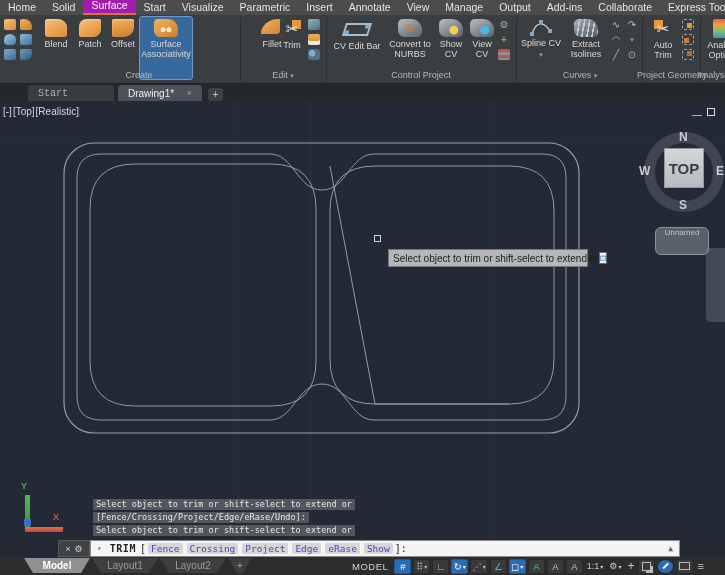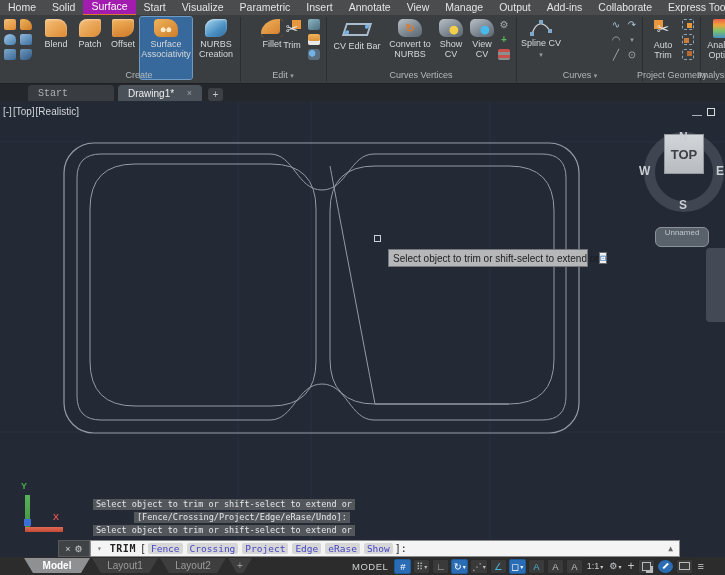--- a/index.html
+++ b/index.html
@@ -1,21 +1,21 @@
 <!DOCTYPE html>
 <html><head>
 <meta charset="utf-8">
 <style>
   * { margin:0; padding:0; box-sizing:border-box; }
   html,body { width:725px; height:575px; }
   body { font-family:"Liberation Sans", sans-serif; background:#2d2d2d; position:relative; overflow:hidden; width:725px; height:575px; }
   .ab { position:absolute; }
 
   
-  #tabbar { left:0; top:0; width:725px; height:15px; background:#4a4c4e; display:flex; align-items:center; }
+  #tabbar { left:0; top:0; width:725px; height:15px; background:#4a4c4e; display:flex; align-items:flex-end; }
   #appstub { width:26px; height:15px; background:linear-gradient(135deg,#7a1f1f,#4a4c4e 70%); }
   .rtab { color:#e3e4e5; font-size:10.5px; line-height:15px; padding:0 8px; cursor:default; white-space:nowrap; }
   .rtab.active { background:#a21caf; color:#fff; border-bottom:2px solid #d9752e; }
 
   
   #ribbon { left:0; top:15px; width:725px; height:69px; background:#3b3e40; border-bottom:1px solid #202122; }
   .psep { position:absolute; top:2px; width:1px; height:65px; background:#2c2e30; }
   .plabel { position:absolute; top:55px; transform:translateX(-50%); color:#b4b7ba; font-size:9px; white-space:nowrap; }
   .plabel .dd { font-size:7px; color:#9a9da0; }
   .rbtn { position:absolute; top:2px; display:flex; flex-direction:column; align-items:center; gap:2px; cursor:default; border-radius:2px; padding-top:2px; }
@@ -58,23 +58,23 @@
   .fplus { width:15px; height:13px; background:#3d4callback146; background:#3d4146; border-radius:3px; color:#c3c7cb; font-size:10px; line-height:13px; text-align:center; margin-left:6px; }
 
   
   #canvas { left:0; top:101px; width:725px; height:456px; background:#232935; overflow:hidden; }
   #vplabel { left:3px; top:5px; color:#d5d8dc; font-size:10px; }
   #vplabel span { margin-right:1px; }
   #wmin { left:692px; top:8px; color:#d8dadc; font-size:10px; }
   #wres { left:707px; top:7px; width:8px; height:8px; border:1px solid #d8dadc; }
   
   #vc-ring { left:644px; top:31px; width:80px; height:80px; border-radius:50%; border:11px solid rgba(128,136,147,.30); }
-  #vc-top { left:664px; top:33px; width:40px; height:40px; background:linear-gradient(#d3d6d9,#b7bbbf); border:1px solid #93989d; display:flex; align-items:center; justify-content:center; color:#3c4045; font-size:13px; font-weight:bold; }
+  #vc-top { left:664px; top:47px; width:40px; height:40px; background:linear-gradient(#d3d6d9,#b7bbbf); border:1px solid #93989d; display:flex; align-items:center; justify-content:center; color:#3c4045; font-size:15px; font-weight:bold; }
   .vc-l { color:#c9cdd2; font-size:12px; font-weight:bold; }
-  #vc-pill { left:655px; top:126px; width:54px; height:20px; background:#59616a; border:1px solid #8a929b; border-radius:6px; color:#bec5cc; font-size:8px; line-height:10px; text-align:center; }
+  #vc-pill { left:655px; top:126px; width:54px; height:28px; background:#59616a; border:1px solid #8a929b; border-radius:6px; color:#bec5cc; font-size:8px; line-height:10px; text-align:center; }
   #navbar-part { left:706px; top:147px; width:19px; height:74px; background:rgba(130,137,145,.35); border-radius:4px 0 0 4px; }
   
   #pickbox { left:374px; top:134px; width:7px; height:7px; border:1px solid #ccd1d7; }
   #tooltip { left:388px; top:148px; width:200px; height:18px; background:#b5b7b9; border:1px solid #76777a; display:flex; align-items:center; padding:0 4px; }
   #tooltip .tt { color:#1d1d1e; font-size:10px; white-space:nowrap; flex:1; }
   #tooltip .ttbox { width:12px; height:12px; background:#f0f1f2; border:1px solid #6b6c6e; color:#2a6db5; font-size:8px; line-height:11px; text-align:center; }
   
   #ucs-y { left:25px; top:394px; width:5px; height:36px; background:linear-gradient(#59b359,#3f8f3f); }
   #ucs-x { left:25px; top:426px; width:38px; height:5px; background:linear-gradient(#e06a55,#c44a36); }
   #ucs-z { left:24px; top:418px; width:7px; height:7px; background:#3a6fd8; }
@@ -152,24 +152,20 @@
     <span class="lbl">Patch</span>
   </div>
   <div class="rbtn" style="left:107px; width:32px;">
     <span class="icoA v3"></span>
     <span class="lbl">Offset</span>
   </div>
   <div class="rbtn hl" style="left:140px; width:52px; height:62px;">
     <span class="ico-surf"></span>
     <span class="lbl">Surface Associativity</span>
   </div>
-  <div class="rbtn" style="left:194px; width:44px;">
-    <span class="ico-nurbs"></span>
-    <span class="lbl">NURBS Creation</span>
-  </div>
   <div class="psep" style="left:240px;"></div>
   <span class="plabel" style="left:139px;">Create</span>
 
   <div class="rbtn" style="left:256px; width:32px;">
     <span class="ico-fillet"></span>
     <span class="lbl">Fillet</span>
   </div>
   <div class="rbtn" style="left:278px; width:28px;">
     <span class="ico-scissor">✂</span>
     <span class="lbl">Trim</span>
@@ -199,31 +195,35 @@
   <div class="rbtn" style="left:468px; width:28px;">
     <span class="ico-gsurf bulb-b"></span>
     <span class="lbl">View CV</span>
   </div>
   <div class="minicol" style="left:498px; top:4px;">
     <span class="mini mglyph" style="color:#a9acaf;">⚙</span>
     <span class="mini mglyph" style="color:#5cb85c; font-weight:bold;">+</span>
     <span class="mini" style="background:repeating-linear-gradient(180deg,#c9504a 0 3px,#8a8f94 3px 6px); border-radius:2px;"></span>
   </div>
   <div class="psep" style="left:516px;"></div>
-  <span class="plabel" style="left:421px;">Curves Vertices</span>
+  <span class="plabel" style="left:421px;">Control Project</span>
 
   <div class="rbtn" style="left:520px; width:42px;">
     <svg class="ico-splinecv" width="22" height="17" viewBox="0 0 22 17">
       <path d="M2 15 C 6 2, 14 2, 20 12" fill="none" stroke="#c8cdd3" stroke-width="1.4"></path>
       <rect x="0" y="13" width="4" height="4" fill="#7fa8c9"></rect>
         <rect x="9" y="1" width="4" height="4" fill="#7fa8c9"></rect>
         <rect x="18" y="10" width="4" height="4" fill="#7fa8c9"></rect>
     </svg>
     <span class="lbl">Spline CV</span>
     <span class="lbl dd" style="font-size:7px;color:#9a9da0;">▾</span>
+  </div>
+  <div class="rbtn" style="left:564px; width:44px;">
+    <span class="ico-iso"></span>
+    <span class="lbl">Extract Isolines</span>
   </div>
   <div class="minicol" style="left:610px; top:4px; flex-direction:column;">
     <span class="mini mglyph" style="color:#a9c4d8;">∿</span>
     <span class="mini mglyph" style="color:#a9acaf;">◠</span>
     <span class="mini mglyph" style="color:#a9acaf;">╱</span>
   </div>
   <div class="minicol" style="left:626px; top:4px;">
     <span class="mini mglyph" style="color:#a9c4d8;">↷</span>
     <span class="mini mglyph" style="color:#9a9da0; font-size:7px;">▾</span>
     <span class="mini mglyph" style="color:#a9acaf;">⊙</span>
@@ -298,21 +298,21 @@
     <span class="ttbox">⊡</span>
   </div>
 
   <div id="ucs-y" class="ab"></div>
   <div id="ucs-x" class="ab"></div>
   <div id="ucs-z" class="ab"></div>
   <span id="ucs-ylbl" class="ab">Y</span>
   <span id="ucs-xlbl" class="ab">X</span>
 
   <div class="hist ab" style="top:398px;">Select object to trim or shift-select to extend or</div>
-  <div class="hist ab" style="top:411px;margin-left:41px;">[Fence/Crossing/Project/Edge/eRase/Undo]:</div>
+  <div class="hist ab" style="top:411px;">[Fence/Crossing/Project/Edge/eRase/Undo]:</div>
   <div class="hist ab" style="top:424px;">Select object to trim or shift-select to extend or</div>
 </div>
 
 <div id="dock" class="ab">
   <div id="dock-handle">
     <span>×</span>
     <span>⚙</span>
   </div>
   <div id="dock-bar">
     <span class="caret">▾</span>

